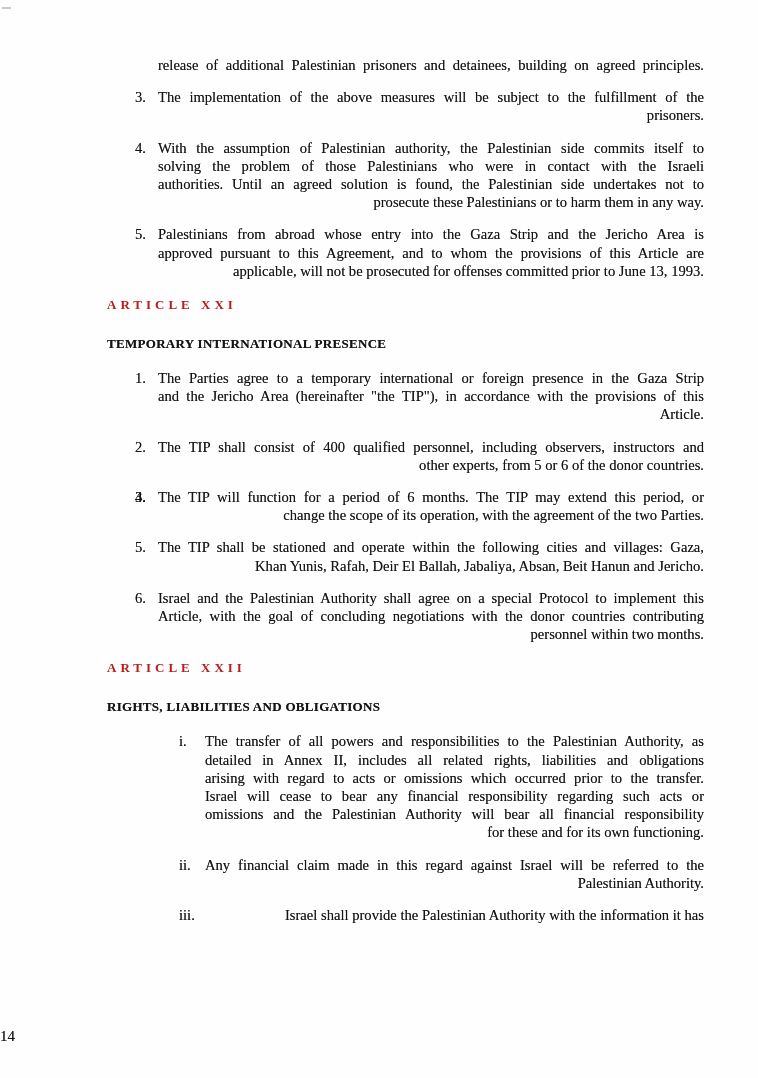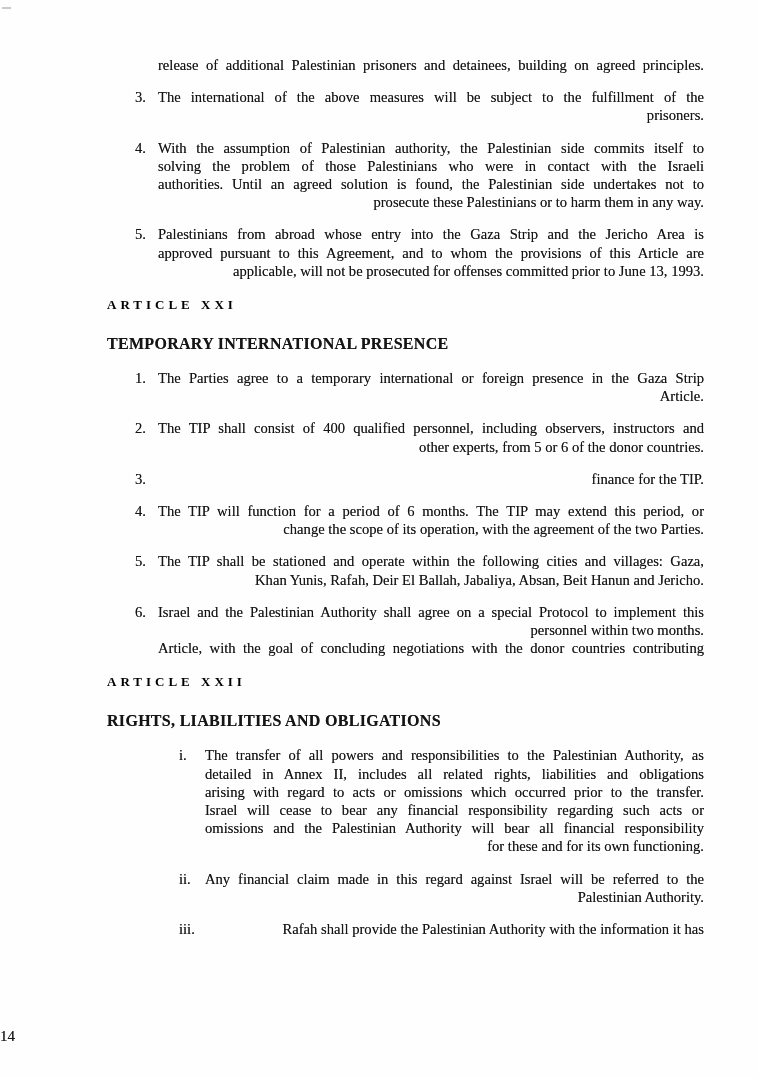--- a/index.html
+++ b/index.html
@@ -42,27 +42,27 @@
   .block.roman { padding-left: 98px; }
   .block.roman .marker { left: 72px; width: 26px; }
   .line { text-align: right; }
   .line.jl { text-align: justify; text-align-last: justify; }
   .article-label {
     margin: 16px 0 0 0;
     font-size: 13px;
     font-weight: bold;
     line-height: 18px;
     letter-spacing: 4px;
-    color: #000000;
+    color: #b91c1c;
     filter: blur(0.3px);
     text-shadow: none;
   }
   .heading {
     margin: 20px 0 16px 0;
-    font-size: 16px;
+    font-size: 13px;
     font-weight: bold;
     line-height: 19px;
     letter-spacing: 0.3px;
     text-shadow: 0 0 0.4px rgba(0,0,0,0.6);
   }
   [data-name="heading-rights-liabilities-and-obligations"] { }
   .page-number {
     position: absolute; top: 1028px; left: 0;
     width: 752px;
     font-size: 15px;
@@ -76,21 +76,21 @@
   <div class="scan-artifact" data-name="scan-artifact-mark"></div>
   <div class="content" id="doc-content" data-name="document-content">
       <div class="block continuation" data-name="paragraph-continuation">
         <div class="lines" data-name="text-lines">
           <div class="line jl" data-name="text-line">release of additional Palestinian prisoners and detainees, building on agreed principles.</div>
         </div>
       </div>
       <div class="block numbered" data-name="list-item-3">
         <span class="marker" data-name="list-marker">3.</span>
         <div class="lines" data-name="text-lines">
-          <div class="line jl" data-name="text-line">The international of the above measures will be subject to the fulfillment of the</div>
+          <div class="line jl" data-name="text-line">The implementation of the above measures will be subject to the fulfillment of the</div>
           <div class="line" data-name="text-line">prisoners.</div>
         </div>
       </div>
       <div class="block numbered" data-name="list-item-4">
         <span class="marker" data-name="list-marker">4.</span>
         <div class="lines" data-name="text-lines">
           <div class="line jl" data-name="text-line">With the assumption of Palestinian authority, the Palestinian side commits itself to</div>
           <div class="line jl" data-name="text-line">solving the problem of those Palestinians who were in contact with the Israeli</div>
           <div class="line jl" data-name="text-line">authorities. Until an agreed solution is found, the Palestinian side undertakes not to</div>
           <div class="line" data-name="text-line">prosecute these Palestinians or to harm them in any way.</div>
@@ -103,56 +103,56 @@
           <div class="line jl" data-name="text-line">approved pursuant to this Agreement, and to whom the provisions of this Article are</div>
           <div class="line" data-name="text-line">applicable, will not be prosecuted for offenses committed prior to June 13, 1993.</div>
         </div>
       </div>
       <div class="article-label" data-name="article-label-xxi">ARTICLE XXI</div>
       <div class="heading" data-name="heading-temporary-international-presence">TEMPORARY INTERNATIONAL PRESENCE</div>
       <div class="block numbered" data-name="list-item-tip-1">
         <span class="marker" data-name="list-marker">1.</span>
         <div class="lines" data-name="text-lines">
           <div class="line jl" data-name="text-line">The Parties agree to a temporary international or foreign presence in the Gaza Strip</div>
+          <div class="line jl" data-name="text-line">and the Jericho Area (hereinafter "the TIP"), in accordance with the provisions of this</div>
           <div class="line" data-name="text-line">Article.</div>
         </div>
       </div>
       <div class="block numbered" data-name="list-item-tip-2">
         <span class="marker" data-name="list-marker">2.</span>
         <div class="lines" data-name="text-lines">
           <div class="line jl" data-name="text-line">The TIP shall consist of 400 qualified personnel, including observers, instructors and</div>
           <div class="line" data-name="text-line">other experts, from 5 or 6 of the donor countries.</div>
         </div>
       </div>
       <div class="block numbered" data-name="list-item-tip-3">
         <span class="marker" data-name="list-marker">3.</span>
         <div class="lines" data-name="text-lines">
-          <div class="line" data-name="text-line">finance for the TIP.</div>
         </div>
       </div>
       <div class="block numbered" data-name="list-item-tip-4">
         <span class="marker" data-name="list-marker">4.</span>
         <div class="lines" data-name="text-lines">
           <div class="line jl" data-name="text-line">The TIP will function for a period of 6 months. The TIP may extend this period, or</div>
           <div class="line" data-name="text-line">change the scope of its operation, with the agreement of the two Parties.</div>
         </div>
       </div>
       <div class="block numbered" data-name="list-item-tip-5">
         <span class="marker" data-name="list-marker">5.</span>
         <div class="lines" data-name="text-lines">
           <div class="line jl" data-name="text-line">The TIP  shall be stationed and operate within the following cities and villages: Gaza,</div>
           <div class="line" data-name="text-line">Khan Yunis, Rafah, Deir El Ballah, Jabaliya, Absan, Beit Hanun and Jericho.</div>
         </div>
       </div>
       <div class="block numbered" data-name="list-item-tip-6">
         <span class="marker" data-name="list-marker">6.</span>
         <div class="lines" data-name="text-lines">
           <div class="line jl" data-name="text-line">Israel and the Palestinian Authority shall agree on a special Protocol to implement this</div>
+          <div class="line jl" data-name="text-line">Article, with the goal of concluding negotiations with the donor countries contributing</div>
           <div class="line" data-name="text-line">personnel within two months.</div>
-          <div class="line jl" data-name="text-line">Article, with the goal of concluding negotiations with the donor countries contributing</div>
         </div>
       </div>
       <div class="article-label" data-name="article-label-xxii">ARTICLE XXII</div>
       <div class="heading" data-name="heading-rights-liabilities-and-obligations">RIGHTS, LIABILITIES AND OBLIGATIONS</div>
       <div class="block roman" data-name="list-item-i">
         <span class="marker" data-name="list-marker">i.</span>
         <div class="lines" data-name="text-lines">
           <div class="line jl" data-name="text-line">The transfer of all powers and responsibilities to the Palestinian Authority, as</div>
           <div class="line jl" data-name="text-line">detailed in Annex II, includes all related rights, liabilities and obligations</div>
           <div class="line jl" data-name="text-line">arising with regard to acts or omissions which occurred prior to the transfer.</div>
@@ -164,18 +164,18 @@
       <div class="block roman" data-name="list-item-ii">
         <span class="marker" data-name="list-marker">ii.</span>
         <div class="lines" data-name="text-lines">
           <div class="line jl" data-name="text-line">Any financial claim made in this regard against Israel will be referred to the</div>
           <div class="line" data-name="text-line">Palestinian Authority.</div>
         </div>
       </div>
       <div class="block roman" data-name="list-item-iii">
         <span class="marker" data-name="list-marker">iii.</span>
         <div class="lines" data-name="text-lines">
-          <div class="line" data-name="text-line">Rafah shall provide the Palestinian Authority with the information it has</div>
+          <div class="line" data-name="text-line">Israel shall provide the Palestinian Authority with the information it has</div>
         </div>
       </div>
     </div>
   <div class="page-number" data-name="page-number">14</div>
 </div>
 
 </body></html>

